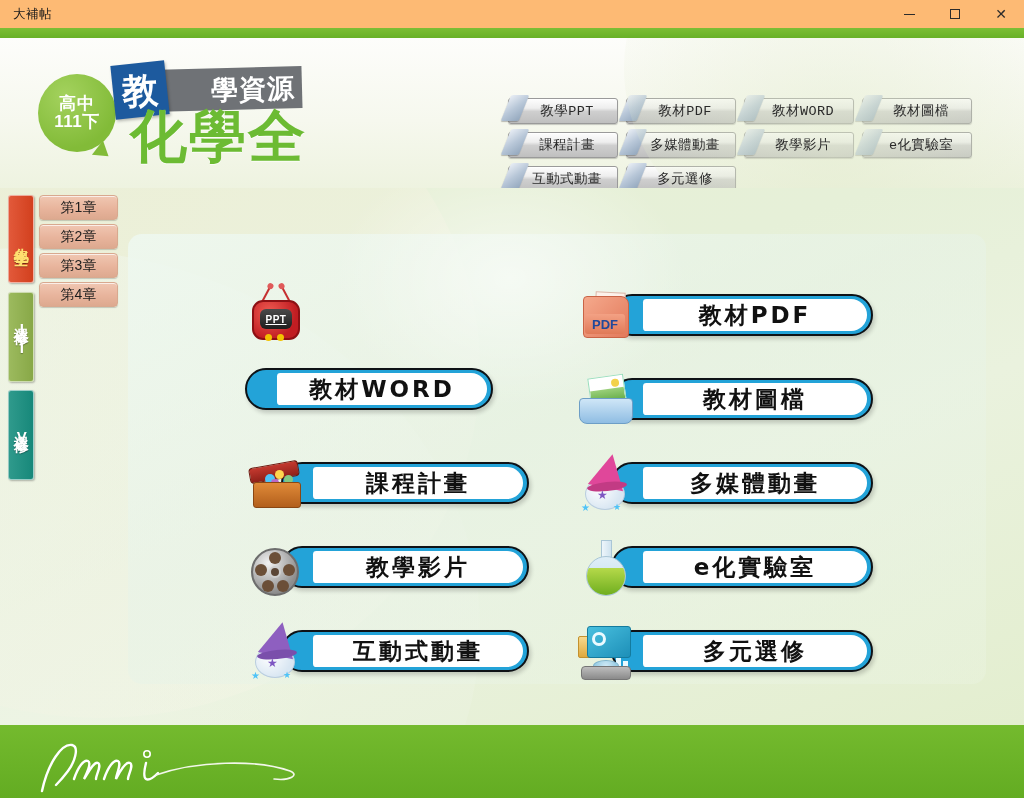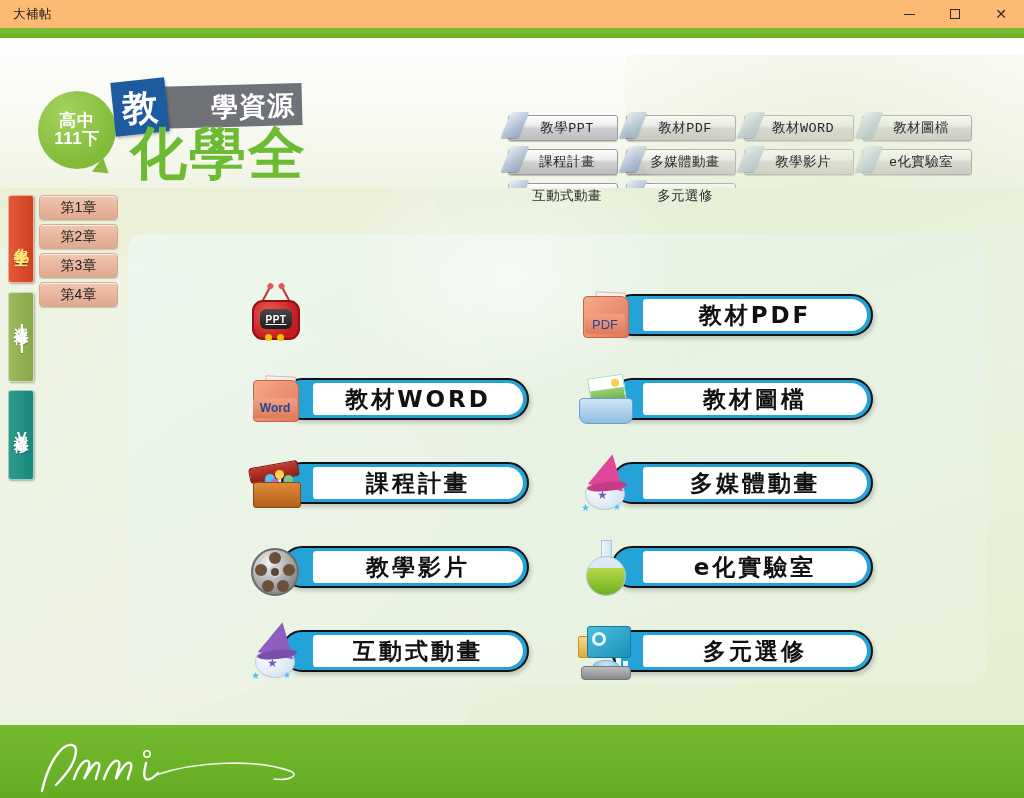--- a/index.html
+++ b/index.html
@@ -35,21 +35,20 @@
   .bar-bottom{
     position:absolute; left:0; top:725px; width:1024px; height:73px;
     background:linear-gradient(#74ba2e,#63ac22);
   }
 
   
   .header{
     position:absolute; left:0; top:38px; width:1024px; height:150px;
     background:linear-gradient(180deg,#fdfdfb 0%,#f6f8ee 55%,#eef3e0 100%);
     overflow:hidden;
-    margin-top:17px;
   }
   .header:after{
     content:""; position:absolute; right:-120px; top:-180px;
     width:520px; height:420px; border-radius:50%;
     background:radial-gradient(circle at 40% 70%, rgba(226,235,205,.55), rgba(255,255,255,0) 70%);
   }
 
   .logo-wrap{ position:absolute; left:22px; top:8px; width:300px; height:140px; }
 
   .bubble{
@@ -213,21 +212,21 @@
     width:6px; height:6px; border-radius:50%; background:#e05a5a; }
   .ic-ppt .d1{ position:absolute; left:20px; top:50px; width:7px; height:7px; border-radius:50%; background:#f2c200;}
   .ic-ppt .d2{ position:absolute; left:32px; top:50px; width:7px; height:7px; border-radius:50%; background:#f2c200;}
   
   .ic-pdf .bk{ position:absolute; left:8px; top:12px; width:46px; height:42px; border-radius:4px 8px 4px 4px;
     background:linear-gradient(135deg,#f5a98c,#e2795b); border:1px solid #c96446; }
   .ic-pdf .pg{ position:absolute; left:20px; top:8px; width:30px; height:28px; background:#fdf1ea;
     border:1px solid #d9b7a7; transform:rotate(3deg); }
   .ic-pdf .tag{ position:absolute; left:10px; top:30px; width:40px; height:20px; border-radius:3px;
     background:linear-gradient(#f3a184,#e07a58); display:flex; align-items:center; justify-content:center;
-    color:#20499b; font-weight:normal; font-size:13px; }
+    color:#20499b; font-weight:bold; font-size:13px; }
   
   .ic-word .bk{ position:absolute; left:8px; top:12px; width:46px; height:42px; border-radius:4px 8px 4px 4px;
     background:linear-gradient(135deg,#f5a98c,#e2795b); border:1px solid #c96446; }
   .ic-word .pg{ position:absolute; left:20px; top:8px; width:30px; height:28px; background:#fdf1ea;
     border:1px solid #d9b7a7; transform:rotate(3deg); }
   .ic-word .tag{ position:absolute; left:8px; top:30px; width:44px; height:20px; border-radius:3px;
     background:linear-gradient(#f3a184,#e07a58); display:flex; align-items:center; justify-content:center;
     color:#20499b; font-weight:bold; font-size:12px; }
   
   .ic-img .tray{ position:absolute; left:4px; top:30px; width:54px; height:26px; border-radius:4px 4px 8px 8px;
@@ -411,27 +410,20 @@
               <span class="a2"></span>
             <span class="tv"></span>
               <span class="scr">PPT</span>
             <span class="d1"></span>
               <span class="d2"></span>
           </div>
         </div>
       </div>
 
       <div class="mrow" style="left:245px; top:180px;">
-        <div class="picon">
-          <div class="ic ic-word">
-            <span class="pg"></span>
-              <span class="bk"></span>
-              <span class="tag">Word</span>
-          </div>
-        </div>
         <div class="pill pw-l">
           <div class="inner">教材WORD</div>
         </div>
       </div>
 
       <div class="mrow" style="left:245px; top:264px;">
         <div class="picon">
           <div class="ic ic-box">
             <span class="lid"></span>
             <span class="gem g1"></span>

